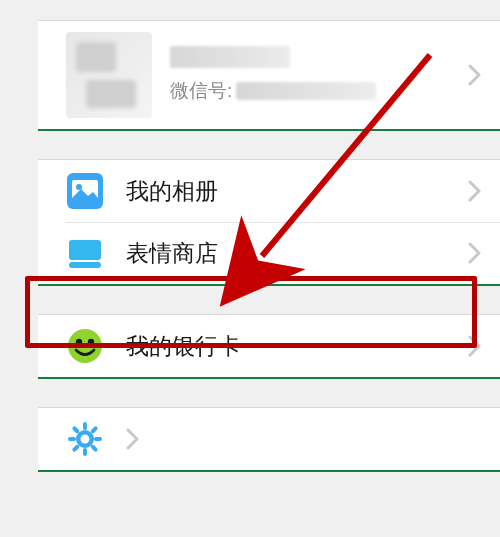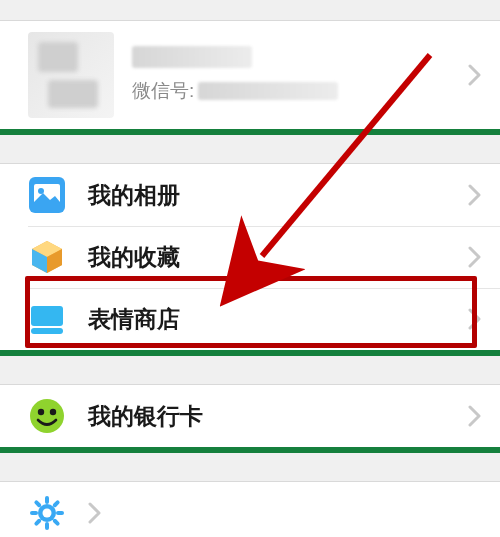--- a/index.html
+++ b/index.html
@@ -7,22 +7,23 @@
   .screen {
     position: relative;
     width: 500px;
     height: 537px;
     background: #f0f0f0;
     padding-top: 20px;
   }
   .section {
     background: #fff;
     border-top: 1px solid #d9d9d9;
-    border-bottom: 6px solid #15803d;
+    border-bottom: 2px solid #15803d;
     margin-bottom: 28px;
+    margin-left: 38px;
   }
   .row {
     display: flex;
     align-items: center;
     height: 62px;
     padding: 0 18px 0 28px;
     position: relative;
   }
   .row + .row::before{
     content:"";
@@ -67,21 +68,20 @@
   .icon {
     width:38px; height:38px;
     margin-right:22px;
     display:flex; align-items:center; justify-content:center;
     flex:0 0 38px;
   }
   .label {
     font-size:23px;
     color:#1a1a1a;
     flex:1;
-    font-weight:bold;
   }
   .chevron {
     color:#c8c8c8;
     flex:0 0 auto;
   }
   .chevron svg{display:block;}
   .highlight-box{
     position:absolute;
     left:25px;
     width:452px;
@@ -130,36 +130,20 @@
         </svg>
       </span>
       <span class="label">我的相册</span>
       <span class="chevron">
         <svg width="14" height="22" viewBox="0 0 14 22">
             <polyline points="2,2 11,11 2,20" fill="none" stroke="#c8c8c8" stroke-width="3" stroke-linecap="round" stroke-linejoin="round"></polyline>
           </svg>
       </span>
     </div>
 
-    <div class="row">
-      <span class="icon">
-        <svg width="38" height="38" viewBox="0 0 38 38">
-          <path d="M19 3 L34 11 V27 L19 35 L4 27 V11 Z" fill="#f6b74a"></path>
-          <path d="M19 3 L34 11 L19 19 L4 11 Z" fill="#ffd880"></path>
-          <path d="M19 19 L34 11 V27 L19 35 Z" fill="#e89a2b"></path>
-          <path d="M4 11 L19 19 V35 L4 27 Z" fill="#48b6ef"></path>
-        </svg>
-      </span>
-      <span class="label">我的收藏</span>
-      <span class="chevron">
-        <svg width="14" height="22" viewBox="0 0 14 22">
-            <polyline points="2,2 11,11 2,20" fill="none" stroke="#c8c8c8" stroke-width="3" stroke-linecap="round" stroke-linejoin="round"></polyline>
-          </svg>
-      </span>
-    </div>
 
     <div class="row">
       <span class="icon">
         <svg width="38" height="38" viewBox="0 0 38 38">
           <rect x="3" y="6" width="32" height="20" rx="3" fill="#34b7f1"></rect>
           <rect x="3" y="28" width="32" height="6" rx="3" fill="#34b7f1"></rect>
         </svg>
       </span>
       <span class="label">表情商店</span>
       <span class="chevron">

